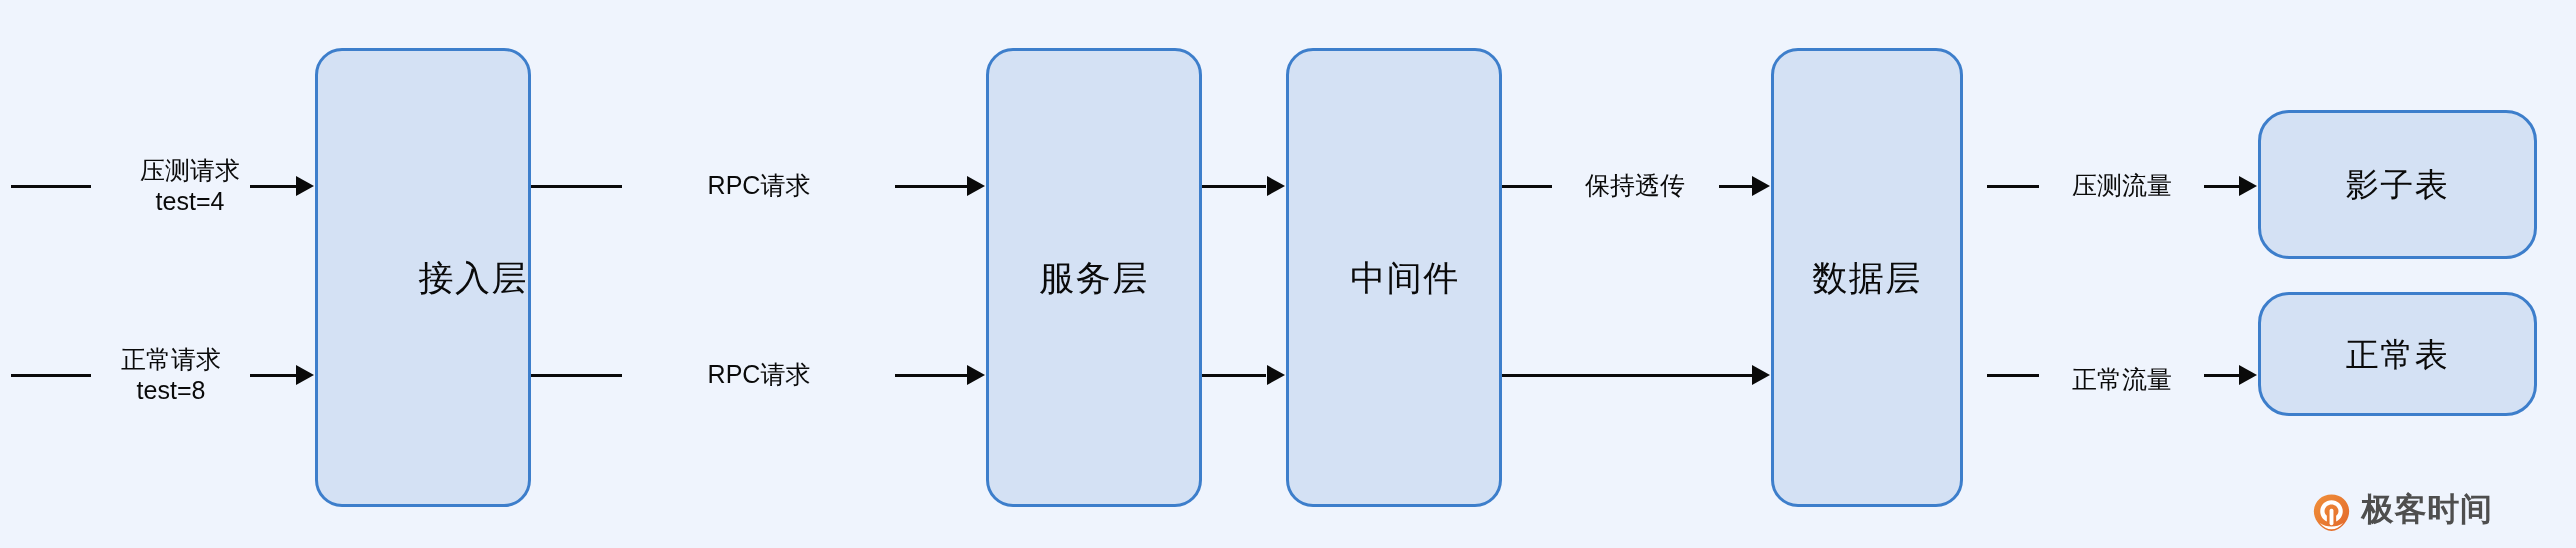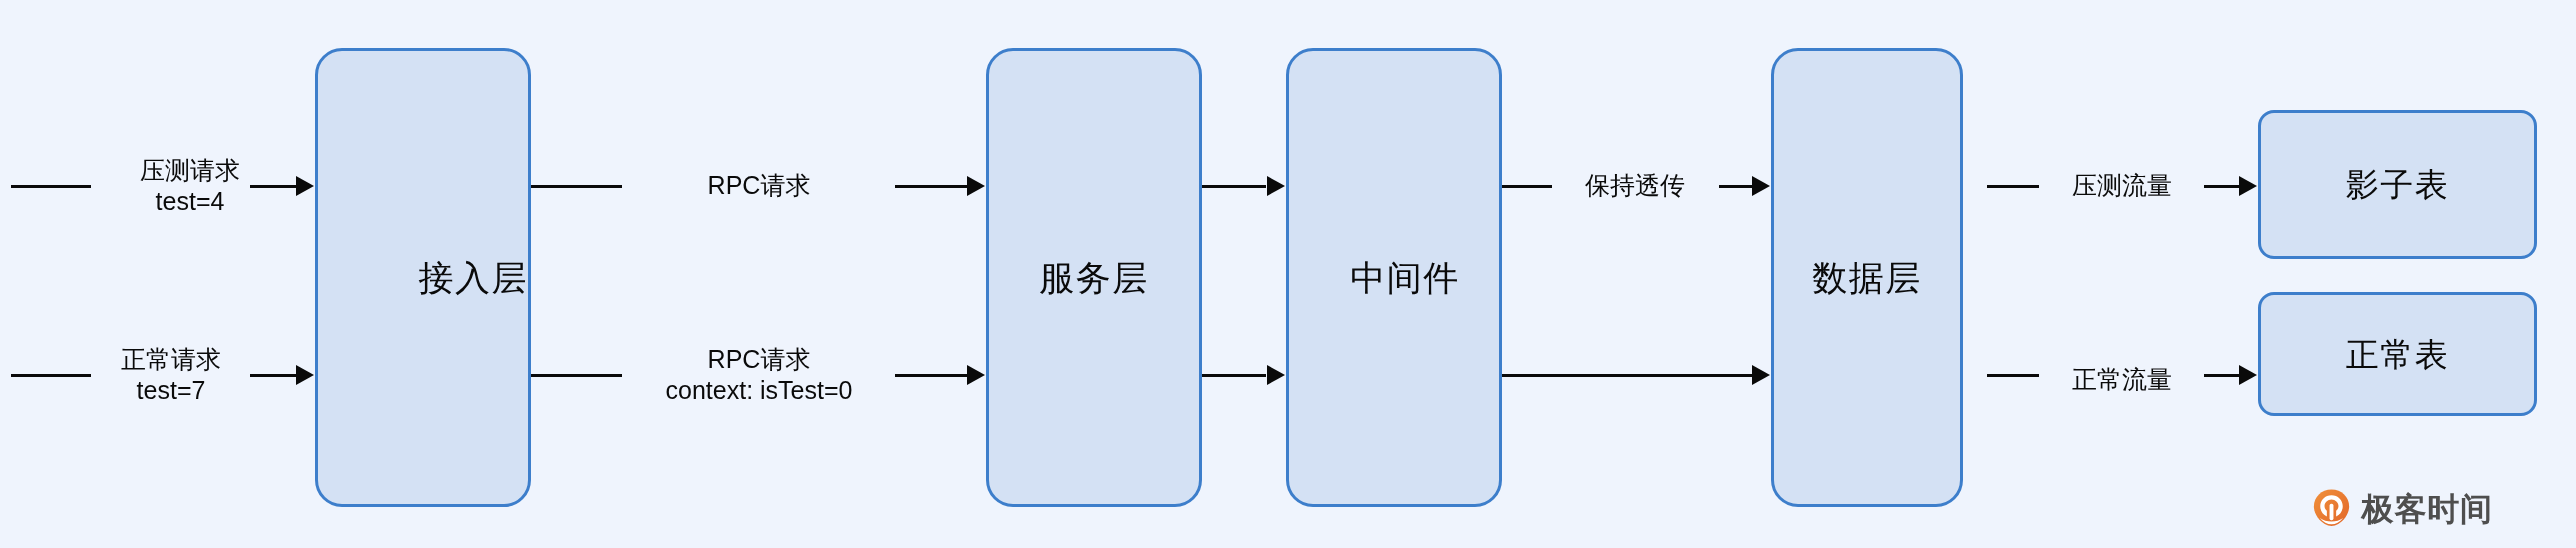--- a/index.html
+++ b/index.html
@@ -23,21 +23,21 @@
     border:3px solid #3d7ecb;
     display:flex;
     align-items:center;
     justify-content:center;
     color:#0a0a0a;
   }
   .node.tall{
     border-radius:27px;
   }
   .node.small{
-    border-radius:16px;
+    border-radius:31px;
   }
   .node-label{
     font-size:35px;
     line-height:1;
     letter-spacing:1.5px;
     white-space:nowrap;
     font-weight:400;
   }
   .node.small .node-label{font-size:33px;}
 
@@ -70,21 +70,21 @@
     line-height:1.25;
     white-space:nowrap;
     pointer-events:none;
   }
   .edge-label .l2{display:block;}
 
   
   #watermark{
     position:absolute;
     display:flex;
-    align-items:flex-start;
+    align-items:flex-end;
     gap:10.6px;
   }
   #wm-mark{
     position:relative;
     width:39px;height:39px;
     flex:0 0 auto;
   }
   #wm-text{
     font-size:32px;
     color:#4e4e4e;
@@ -121,33 +121,33 @@
       <div class="conn" style="left: 0px; top: 186px;">
         <div class="seg" style="left: 10.6px; width: 80px; background: rgb(10, 10, 10);"></div>
         <div class="seg" style="left: 250px; width: 46px; background: rgb(10, 10, 10);"></div>
         <div class="arrowhead" style="left: 296px; border-left-color: rgb(10, 10, 10);"></div>
         <div class="edge-label" style="left: 171px; top: 0px; margin-left: 19px;"><span class="l1">压测请求</span><span class="l2">test=4</span></div>
       </div>
       <div class="conn" style="left: 0px; top: 375px;">
         <div class="seg" style="left: 10.6px; width: 80px; background: rgb(10, 10, 10);"></div>
         <div class="seg" style="left: 250px; width: 46px; background: rgb(10, 10, 10);"></div>
         <div class="arrowhead" style="left: 296px; border-left-color: rgb(10, 10, 10);"></div>
-        <div class="edge-label" style="left: 171px; top: 0px;"><span class="l1">正常请求</span><span class="l2">test=7</span></div>
+        <div class="edge-label" style="left: 171px; top: 0px;"><span class="l1">正常请求</span><span class="l2">test=8</span></div>
       </div>
       <div class="conn" style="left: 0px; top: 186px;">
         <div class="seg" style="left: 531px; width: 91px; background: rgb(10, 10, 10);"></div>
         <div class="seg" style="left: 895px; width: 72px; background: rgb(10, 10, 10);"></div>
         <div class="arrowhead" style="left: 967px; border-left-color: rgb(10, 10, 10);"></div>
         <div class="edge-label" style="left: 759px; top: 0px;"><span class="l1">RPC请求</span></div>
       </div>
       <div class="conn" style="left: 0px; top: 375px;">
         <div class="seg" style="left: 531px; width: 91px; background: rgb(10, 10, 10);"></div>
         <div class="seg" style="left: 895px; width: 72px; background: rgb(10, 10, 10);"></div>
         <div class="arrowhead" style="left: 967px; border-left-color: rgb(10, 10, 10);"></div>
-        <div class="edge-label" style="left: 759px; top: 0px;"><span class="l1">RPC请求</span><span class="l2">context: isTest=0</span></div>
+        <div class="edge-label" style="left: 759px; top: 0px;"><span class="l1">RPC请求</span></div>
       </div>
       <div class="conn" style="left: 0px; top: 186px;">
         <div class="seg" style="left: 1202px; width: 64px; background: rgb(10, 10, 10);"></div>
         <div class="arrowhead" style="left: 1267px; border-left-color: rgb(10, 10, 10);"></div>
       </div>
       <div class="conn" style="left: 0px; top: 375px;">
         <div class="seg" style="left: 1202px; width: 64px; background: rgb(10, 10, 10);"></div>
         <div class="arrowhead" style="left: 1267px; border-left-color: rgb(10, 10, 10);"></div>
       </div>
       <div class="conn" style="left: 0px; top: 186px;">

